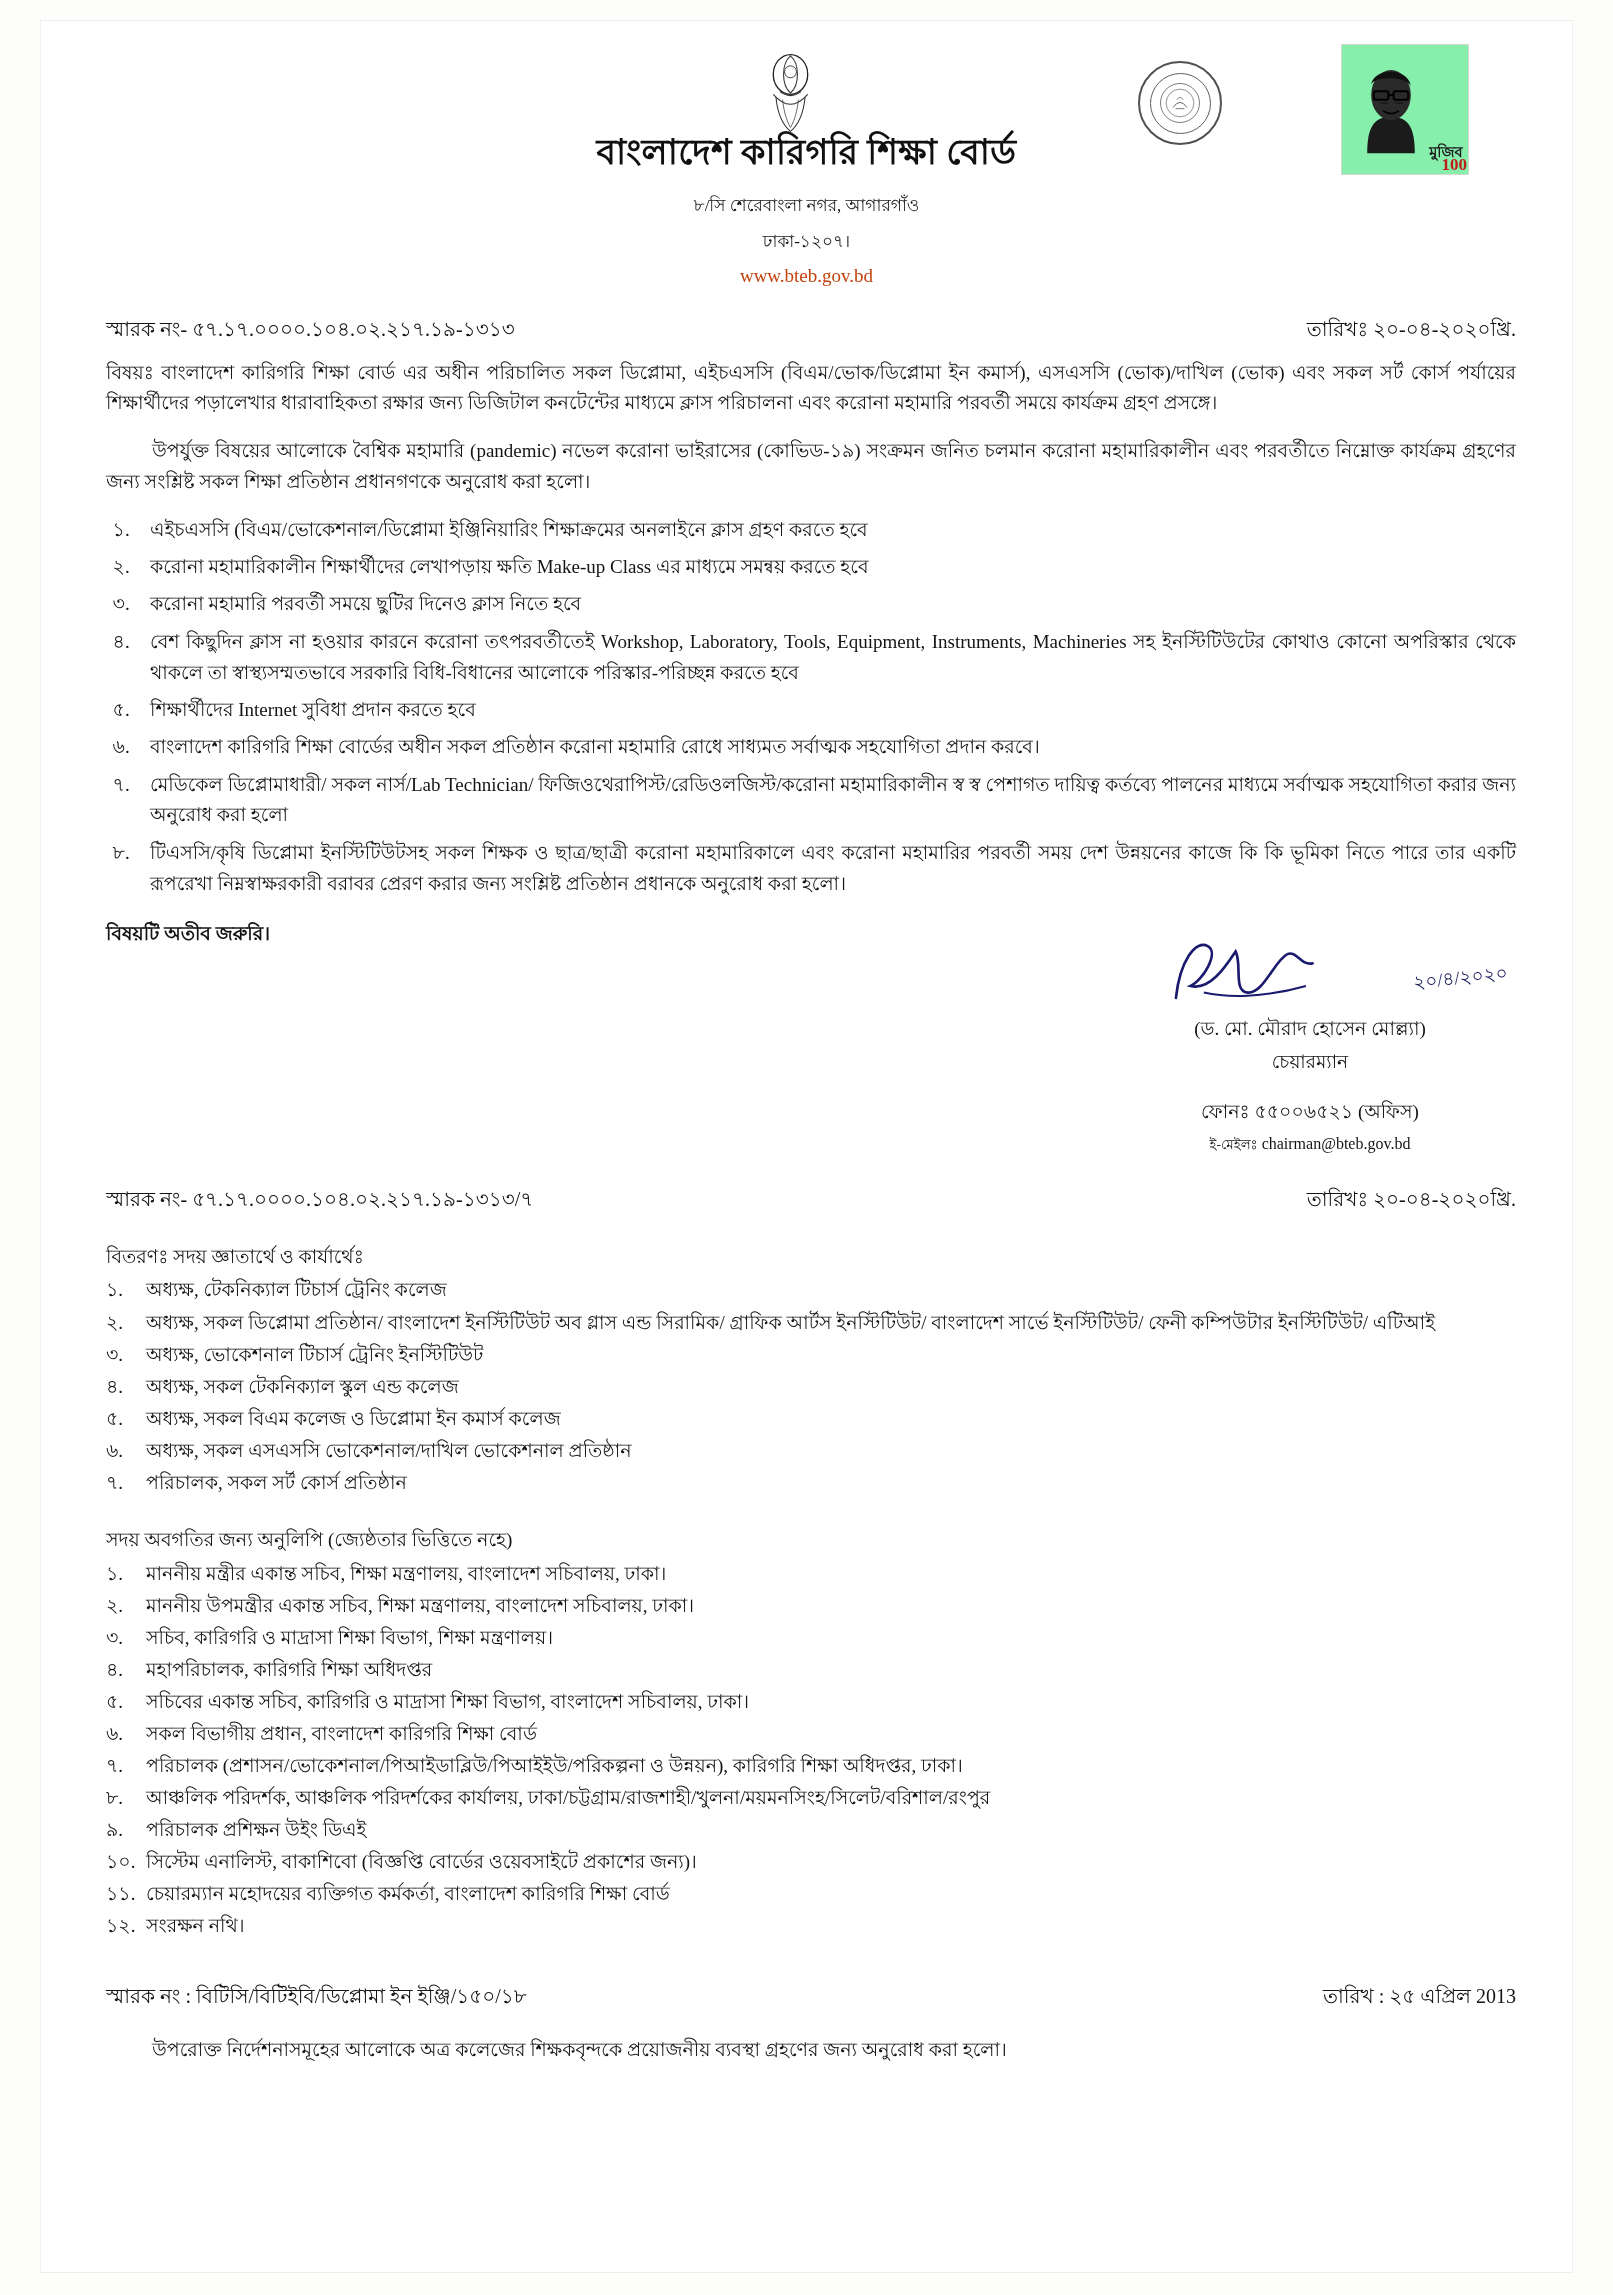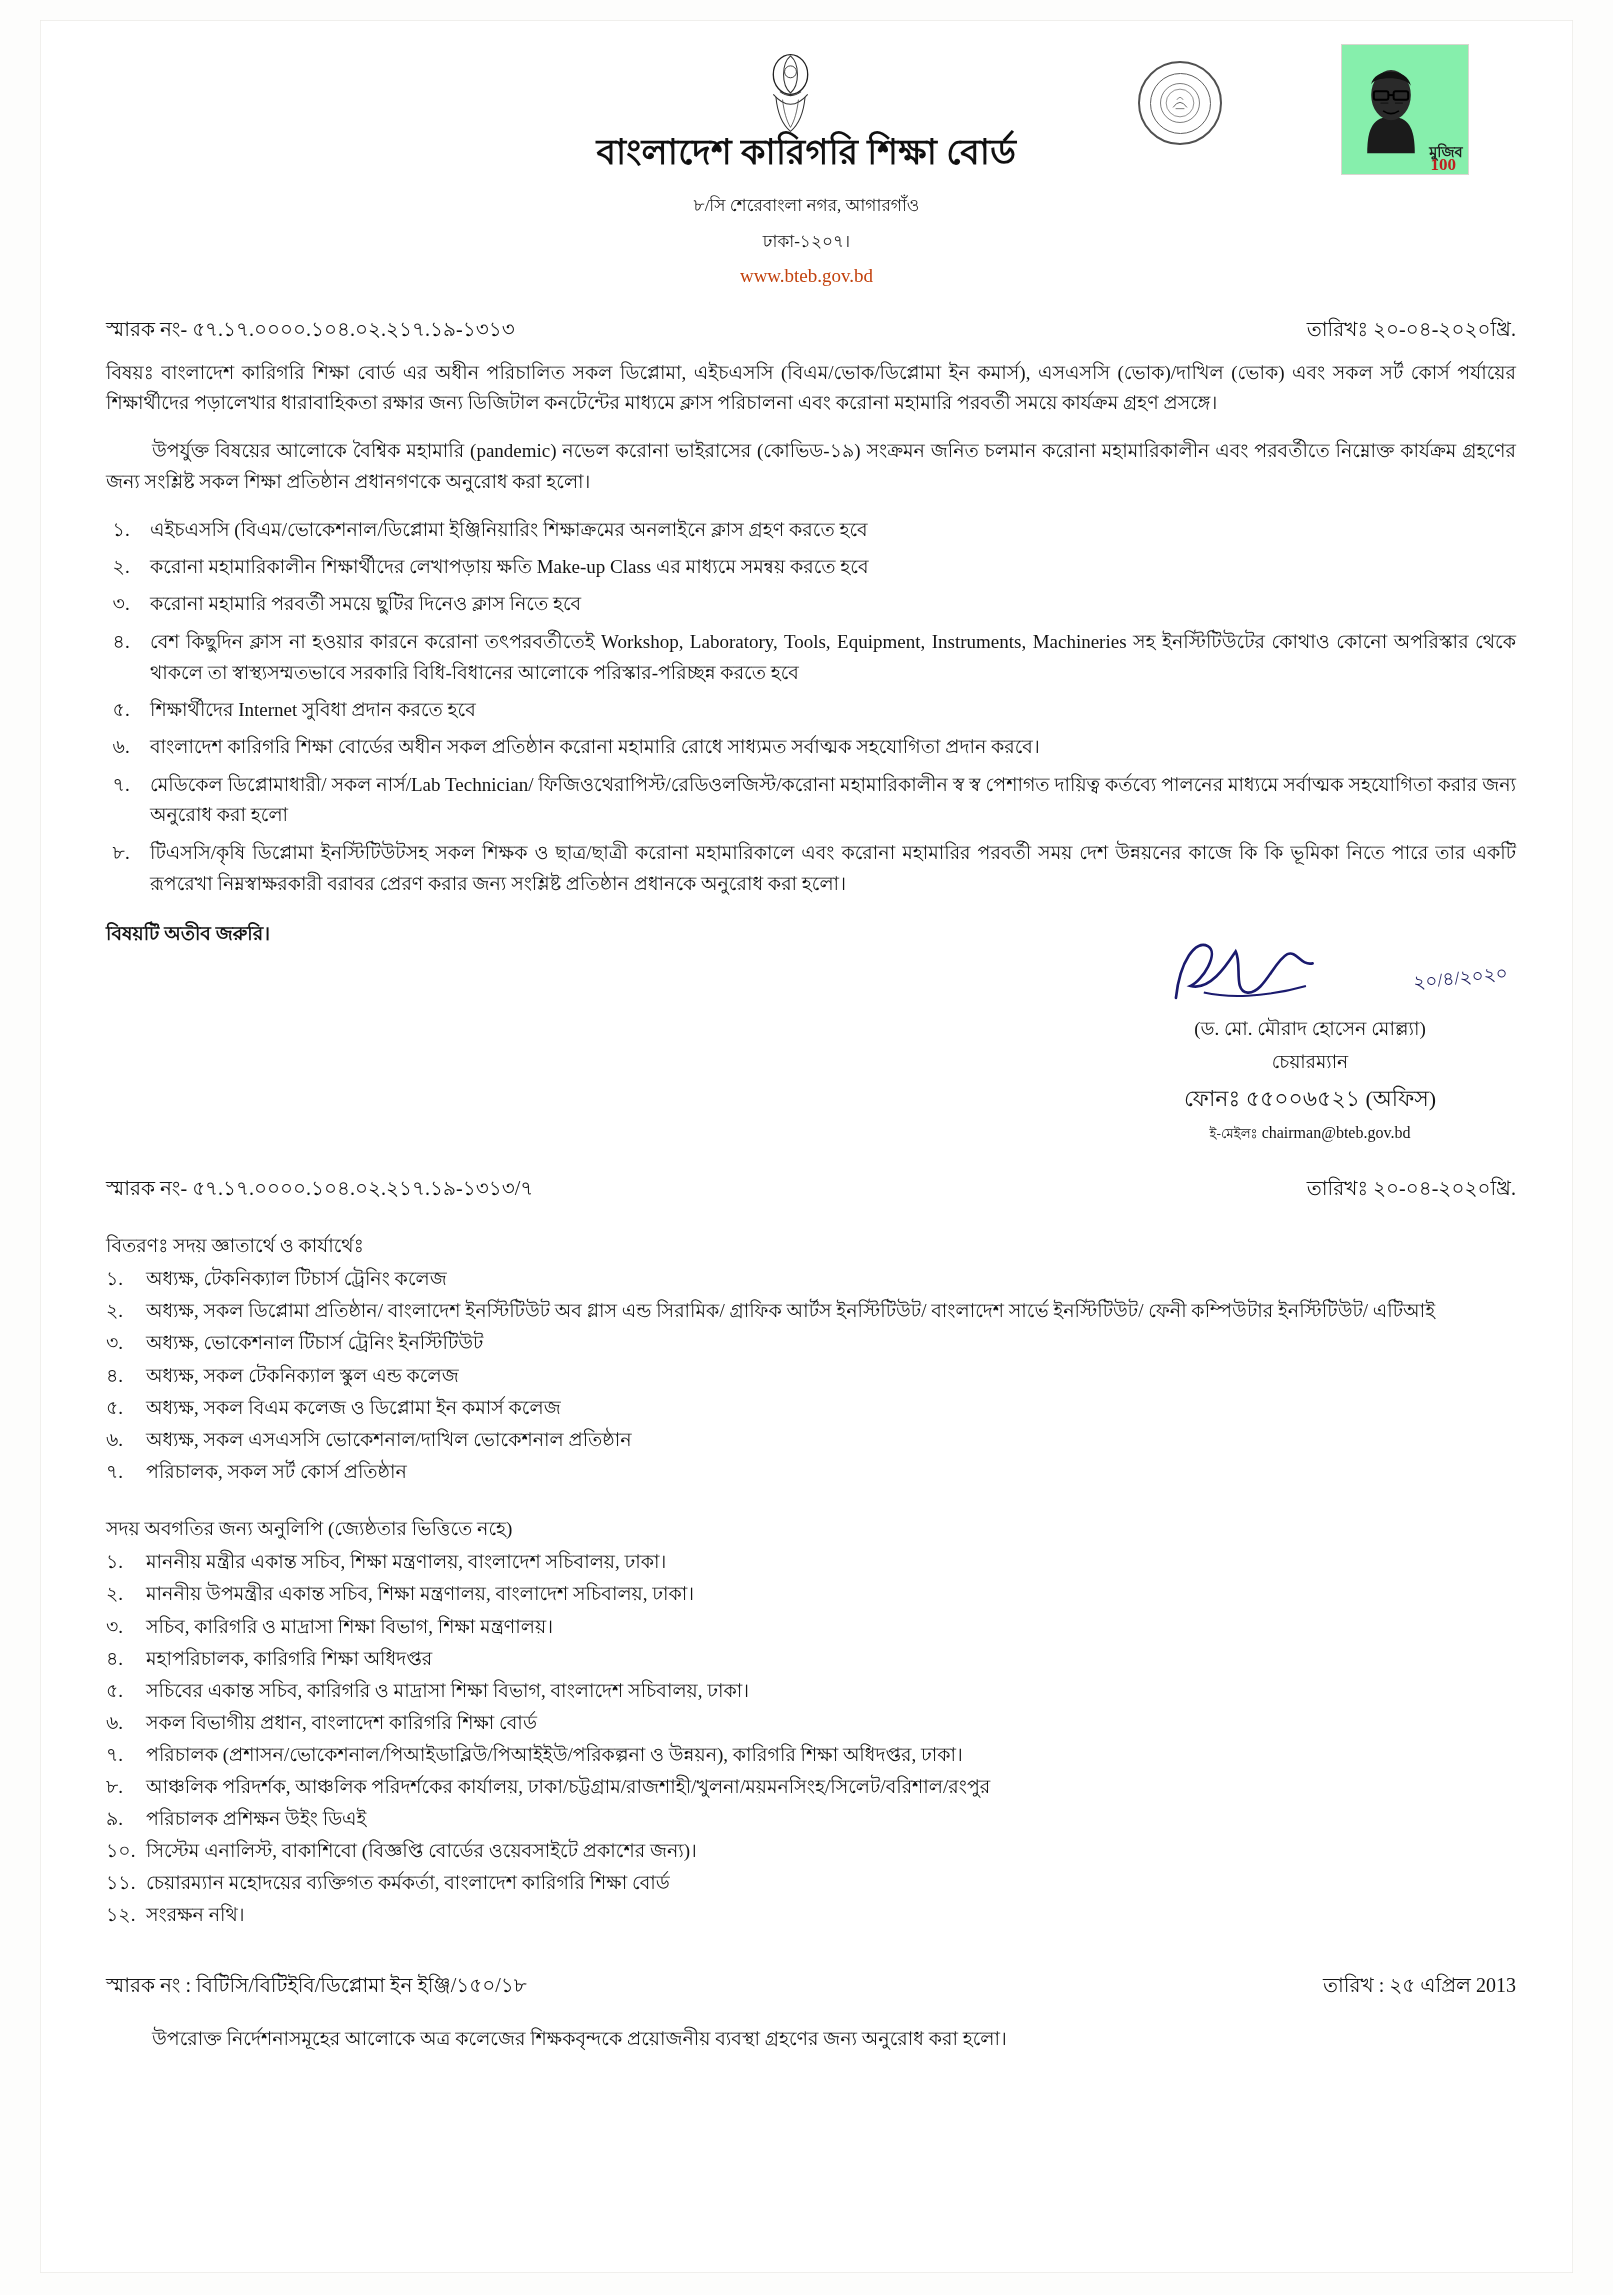--- a/index.html
+++ b/index.html
@@ -94,21 +94,21 @@
     right: 5.3px;
     bottom: 14.6px;
     font-size: 14.6px;
     font-weight: bold;
     color: #1d1d1d;
     line-height: 1;
     text-align: right;
   }
   .mujib-box .mujib-100 {
     position: absolute;
-    right: 12px;
+    right: 1px;
     bottom: 1.3px;
     font-size: 17px;
     font-weight: bold;
     color: #c01d1d;
     line-height: 1;
     text-align: right;
   }
   .org-name {
     font-size: 35px;
     font-weight: bold;
@@ -194,21 +194,21 @@
   .sig-date-hand {
     position: absolute;
     right: -12px;
     top: 6.6px;
     font-size: 18.6px;
     transform: rotate(-6deg);
     color: #1a1a5a;
   }
   .sig-name { font-size: 19px; }
   .sig-role { font-size: 18.6px; margin-top: 2.7px; }
-  .sig-phone { font-size: 22px; margin-top: 4px; }
+  .sig-phone { font-size: 19px; margin-top: 20px; }
   .sig-email { font-size: 16px; margin-top: 2.7px; }
   .sig-email .lbl { font-size: 13.3px; }
   
   .dist {
     margin-top: 26.5px;
     font-size: 19px;
   }
   .dist-head {
     margin-top: 5.3px;
   }

